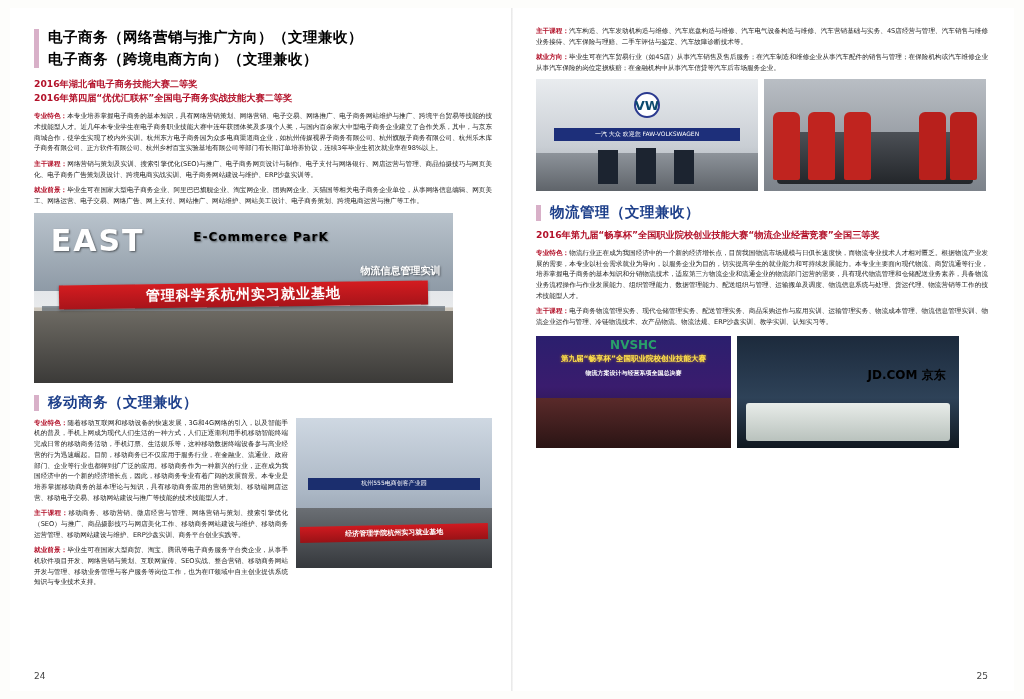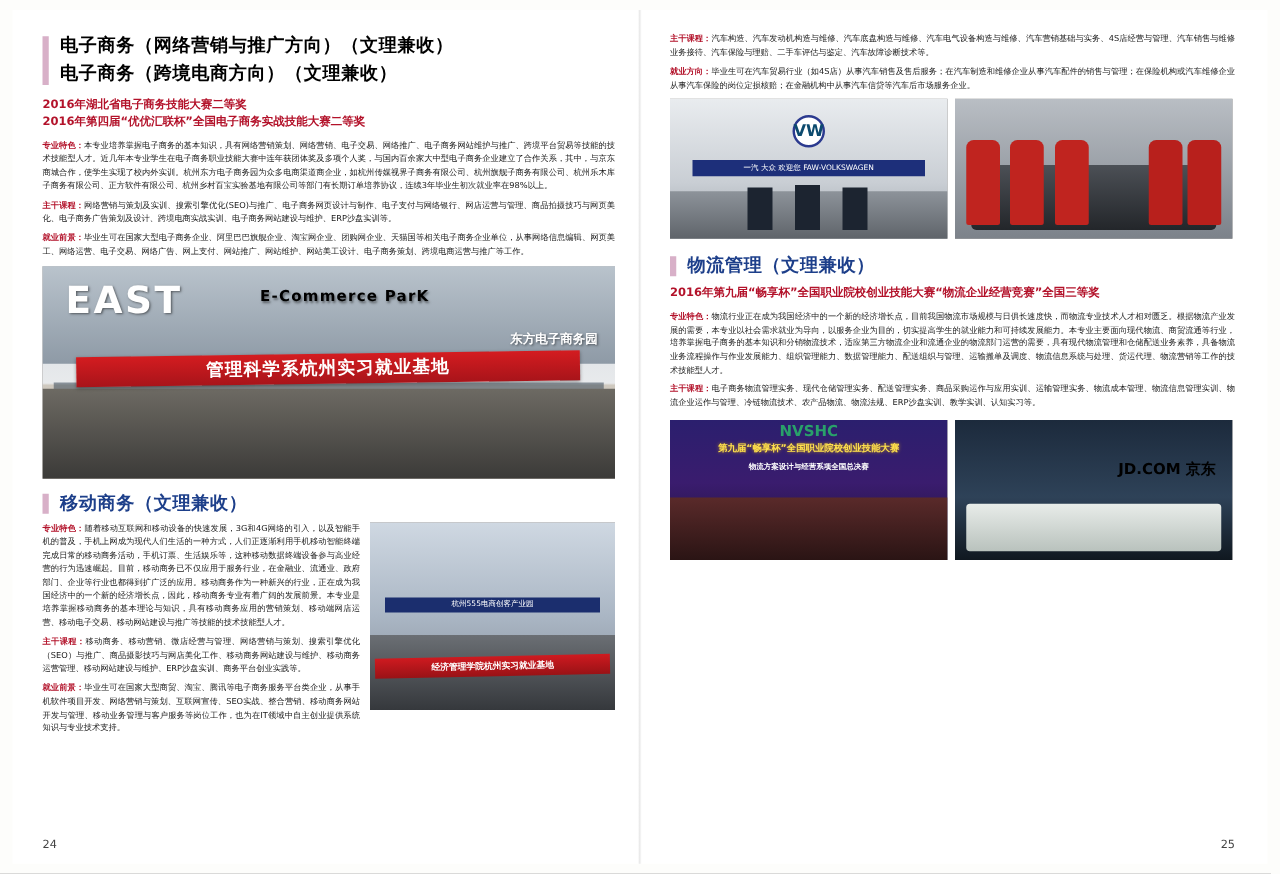--- a/index.html
+++ b/index.html
@@ -211,28 +211,28 @@
       <p class="para">
         <span class="lbl">专业特色：</span><span>本专业培养掌握电子商务的基本知识，具有网络营销策划、网络营销、电子交易、网络推广、电子商务网站维护与推广、跨境平台贸易等技能的技术技能型人才。近几年本专业学生在电子商务职业技能大赛中连年获团体奖及多项个人奖，与国内百余家大中型电子商务企业建立了合作关系，其中，与京东商城合作，使学生实现了校内外实训。杭州东方电子商务园为众多电商渠道商企业，如杭州传媒视界子商务有限公司、杭州旗舰子商务有限公司、杭州乐木库子商务有限公司、正方软件有限公司、杭州乡村百宝实验基地有限公司等部门有长期订单培养协议，连续3年毕业生初次就业率在98%以上。</span>
       </p>
       <p class="para">
         <span class="lbl">主干课程：</span><span>网络营销与策划及实训、搜索引擎优化(SEO)与推广、电子商务网页设计与制作、电子支付与网络银行、网店运营与管理、商品拍摄技巧与网页美化、电子商务广告策划及设计、跨境电商实战实训、电子商务网站建设与维护、ERP沙盘实训等。</span>
       </p>
       <p class="para">
         <span class="lbl">就业前景：</span><span>毕业生可在国家大型电子商务企业、阿里巴巴旗舰企业、淘宝网企业、团购网企业、天猫国等相关电子商务企业单位，从事网络信息编辑、网页美工、网络运营、电子交易、网络广告、网上支付、网站推广、网站维护、网站美工设计、电子商务策划、跨境电商运营与推广等工作。</span>
       </p>
 
-      <div class="photo" style="width:458px;height:170px;margin:6px 0 10px 0;">
+      <div class="photo" style="width:419px;height:170px;margin:6px 0 10px 0;">
         <div class="pk-sky"></div>
         <div class="pk-bldg"></div>
         <div class="pk-win" style="left:2%;top:55%;width:96%;height:4%;"></div>
         <div class="pk-win" style="left:2%;top:63%;width:96%;height:3%;"></div>
         <div class="pk-east">EAST</div>
         <div class="pk-ecom">E-Commerce ParK</div>
-        <div class="pk-cn">东方电子商务园</div>
+        <div class="pk-cn">物流信息管理实训</div>
         <div class="crowd"></div>
         <div class="banner-red" style="left:6%;right:6%;top:41%;height:24px;font-size:14px;transform:rotate(-0.8deg);">管理科学系杭州实习就业基地</div>
       </div>
 
       <div class="sec-head">
         <span class="bar"></span>
         <span>移动商务（文理兼收）</span>
       </div>
 
       <div class="mobile-photo-wrap">
@@ -300,21 +300,21 @@
       </div>
 
       <p class="para">
         <span class="lbl">专业特色：</span><span>物流行业正在成为我国经济中的一个新的经济增长点，目前我国物流市场规模与日俱长速度快，而物流专业技术人才相对匮乏。根据物流产业发展的需要，本专业以社会需求就业为导向，以服务企业为目的，切实提高学生的就业能力和可持续发展能力。本专业主要面向现代物流、商贸流通等行业，培养掌握电子商务的基本知识和分销物流技术，适应第三方物流企业和流通企业的物流部门运营的需要，具有现代物流管理和仓储配送业务素养，具备物流业务流程操作与作业发展能力、组织管理能力、数据管理能力、配送组织与管理、运输搬单及调度、物流信息系统与处理、货运代理、物流营销等工作的技术技能型人才。</span>
       </p>
       <p class="para">
         <span class="lbl">主干课程：</span><span>电子商务物流管理实务、现代仓储管理实务、配送管理实务、商品采购运作与应用实训、运输管理实务、物流成本管理、物流信息管理实训、物流企业运作与管理、冷链物流技术、农产品物流、物流法规、ERP沙盘实训、教学实训、认知实习等。</span>
       </p>
 
       <div class="photo-row" style="margin:8px 0 0 0;">
-        <div class="photo" style="width:222px;height:112px;">
+        <div class="photo" style="width:195px;height:112px;">
           <div class="stg-bg"></div>
           <div class="nv-logo">NVSHC</div>
           <div class="stg-band">第九届“畅享杯”全国职业院校创业技能大赛</div>
           <div class="stg-band2">物流方案设计与经营系项全国总决赛</div>
           <div class="stg-people"></div>
         </div>
         <div class="photo" style="width:222px;height:112px;">
           <div class="jd-bg"></div>
           <div class="jd-logo">JD.COM 京东</div>
           <div class="jd-counter"></div>

